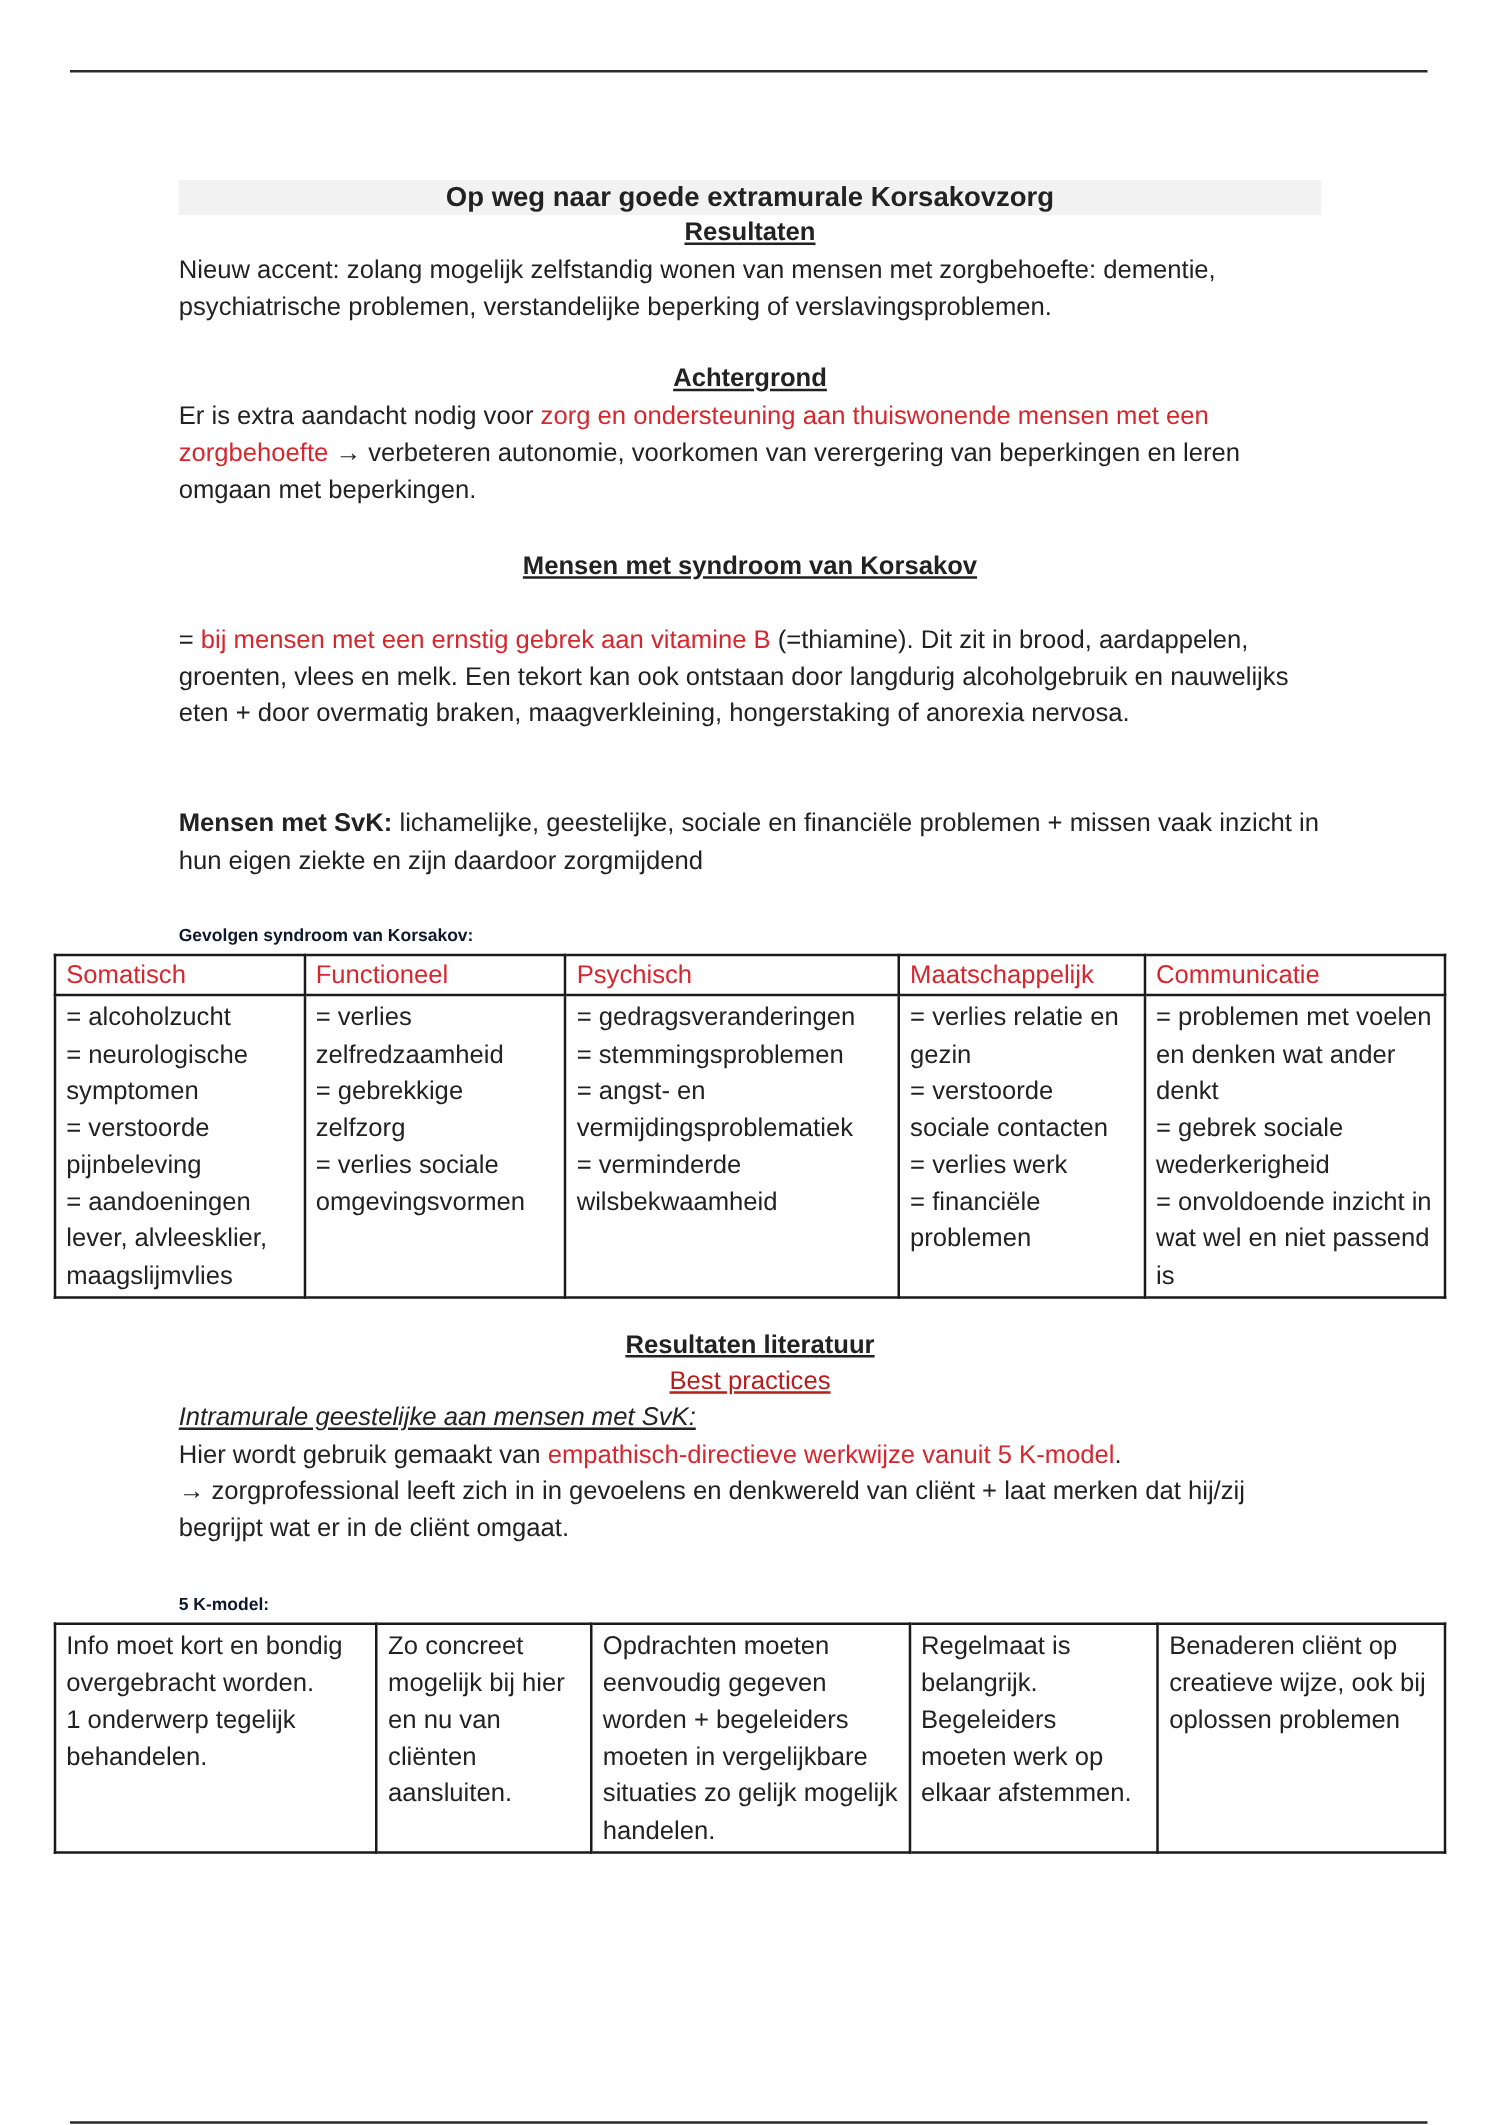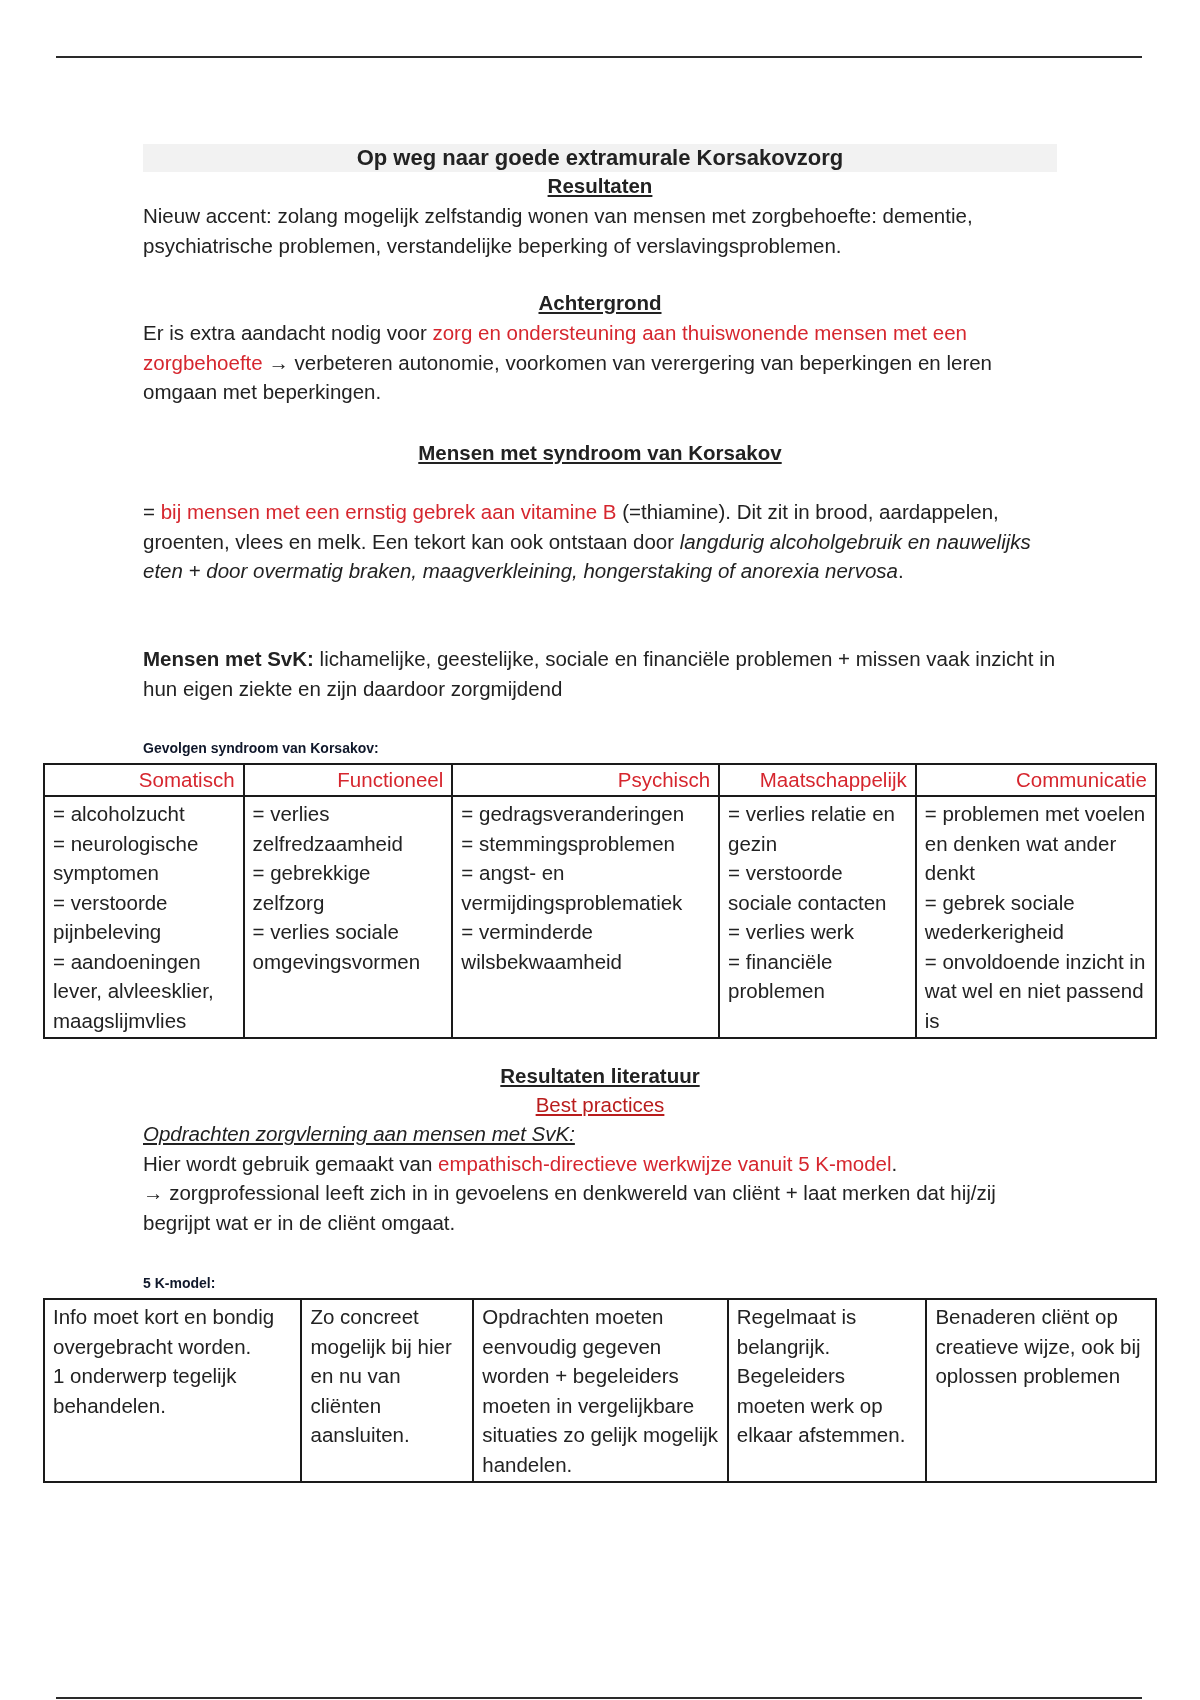--- a/index.html
+++ b/index.html
@@ -27,38 +27,38 @@
   }
   .subheading {
     position: absolute; left: 143px; width: 914px; text-align: center;
     font-size: 20.5px; text-decoration: underline; color: #b91c1c; line-height: 26px;
   }
   .para {
     position: absolute; left: 143px; width: 920px;
     font-size: 20.5px; line-height: 29.5px; color: #222;
   }
   .red { color: #d6262e; }
-  .it { font-style: italic; }
+  .it { }
   .b { font-weight: bold; }
   .label {
     position: absolute; left: 143px; font-size: 14px; font-weight: bold; color: #0f172a; line-height: 26px;
   }
   .italic-ul {
     position: absolute; left: 143px; font-size: 20.5px; font-style: italic; text-decoration: underline; color: #222; line-height: 26px;
   }
 
   table.grid {
     position: absolute; left: 43px; width: 1114px; border-collapse: collapse;
     font-size: 20.5px; color: #222;
   }
   table.grid th, table.grid td {
     border: 2px solid #1a1a1a; text-align: left; vertical-align: top;
     padding: 2px 8px 2px 8px; line-height: 29.5px; font-weight: normal;
   }
-  table.grid th { color: #d6262e; height: 26px; line-height: 26px; text-align: right; }
+  table.grid th { color: #d6262e; height: 26px; line-height: 26px; }
 </style>
 </head>
 <body>
 
 <div class="hr top"></div>
 
 <div class="title-band"></div>
 <div class="title">Op weg naar goede extramurale Korsakovzorg</div>
 
 <div class="heading" style="top:173px">Resultaten</div>
@@ -108,21 +108,21 @@
 = financiële problemen</td>
     <td class="multiline">= problemen met voelen en denken wat ander denkt
 = gebrek sociale wederkerigheid
 = onvoldoende inzicht in wat wel en niet passend is</td>
   </tr>
 </tbody>
   </table>
 
 <div class="heading" style="top:1063px">Resultaten literatuur</div>
 <div class="subheading" style="top:1092px">Best practices</div>
-<div class="italic-ul" style="top:1121px">Opdrachten zorgvlerning aan mensen met SvK:</div>
+<div class="italic-ul" style="top:1121px">Intramurale geestelijke aan mensen met SvK:</div>
 <div class="para" style="top:1149px"><span>Hier wordt gebruik gemaakt van </span><span class="red">empathisch-directieve werkwijze vanuit 5 K-model</span><span>.</span></div>
 <div class="para" style="top:1178px">→ zorgprofessional leeft zich in in gevoelens en denkwereld van cliënt + laat merken dat hij/zij begrijpt wat er in de cliënt omgaat.</div>
 
 <div class="label" style="top:1270px">5 K-model:</div>
 
 <table class="grid" style="top:1298px">
   <colgroup>
     <col style="width:258px">
       <col style="width:172px">
       <col style="width:255px">

